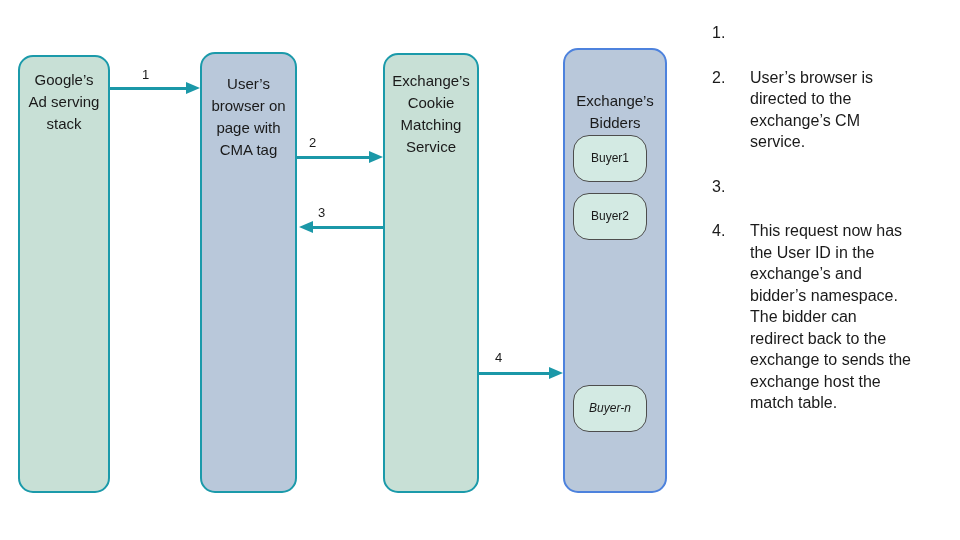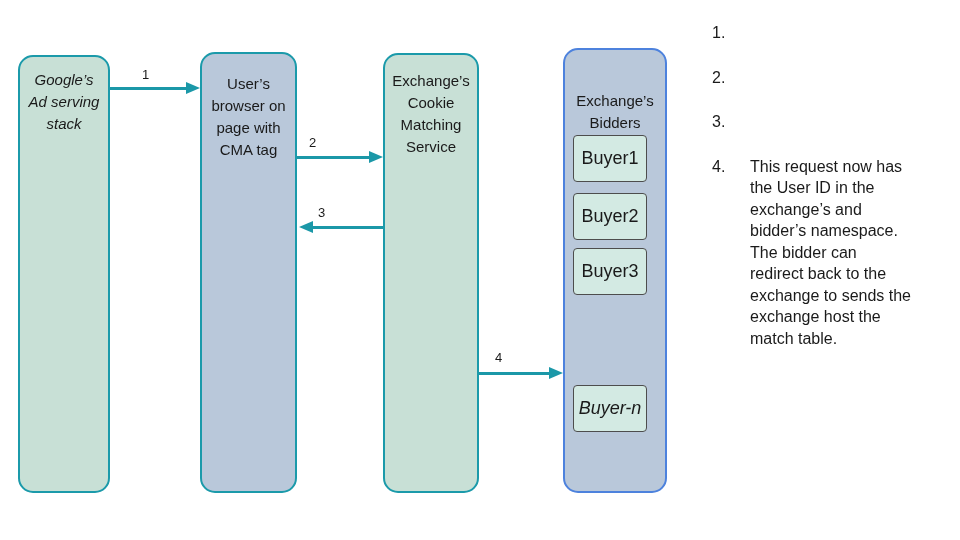--- a/index.html
+++ b/index.html
@@ -18,32 +18,32 @@
     overflow:hidden;font-family:"Liberation Sans",sans-serif;color:var(--text);
   }
   
   .node{
     position:absolute;box-sizing:border-box;border:2px solid var(--teal-border);
     border-radius:15px;text-align:center;font-size:15px;line-height:22px;
     white-space:pre-line;
   }
   .node.green{background:var(--green-fill);}
   .node.blue{background:var(--blue-fill);}
-  #node-google{left:18px;top:55px;width:92px;height:438px;padding-top:12px;font-style:italic;}
+  #node-google{left:18px;top:55px;width:92px;height:438px;padding-top:12px;}
   #node-browser{left:200px;top:52px;width:97px;height:441px;padding-top:19px;}
   #node-cm{left:383px;top:53px;width:96px;height:440px;padding-top:15px;}
   #node-bidders{
     left:563px;top:48px;width:104px;height:445px;padding-top:18px;
     border-color:var(--bidders-border);
   }
   
   .buyer{
     position:absolute;left:8px;width:74px;height:47px;box-sizing:border-box;
     background:var(--buyer-fill);border:1px solid var(--buyer-border);
-    border-radius:4px;font-size:18px;line-height:45px;text-align:center;
+    border-radius:16px;font-size:12px;line-height:45px;text-align:center;
     white-space:normal;
   }
   #buyer-1{top:85px;}
   #buyer-2{top:143px;}
   #buyer-3{top:198px;}
   #buyer-n{top:335px;font-style:italic;}
   
   .arrow{position:absolute;height:12px;}
   .arrow .line{
     position:absolute;top:50%;margin-top:-1.5px;height:3px;background:var(--arrow);
@@ -91,21 +91,20 @@
 Cookie
 Matching
 Service</div>
 
   <div class="node blue" id="node-bidders">
     <span>Exchange’s
 Bidders</span>
 
     <div class="buyer" id="buyer-1">Buyer1</div>
     <div class="buyer" id="buyer-2">Buyer2</div>
-    <div class="buyer" id="buyer-3">Buyer3</div>
     <div class="buyer" id="buyer-n">Buyer-n</div>
   </div>
 
   <div class="arrow" id="arrow-1">
     <div class="line"></div>
     <div class="head"></div>
   </div>
   <div class="arrow" id="arrow-2">
     <div class="line"></div>
     <div class="head"></div>
@@ -123,20 +122,24 @@
   <span class="arrow-label" id="arrow-label-2">2</span>
   <span class="arrow-label" id="arrow-label-3">3</span>
   <span class="arrow-label" id="arrow-label-4">4</span>
 
   <div class="steps">
     <div class="step">
       <div class="num">1.</div>
     </div>
     <div class="step">
       <div class="num">2.</div>
+      <div class="txt">User’s browser is
+directed to the
+exchange’s CM
+service.</div>
     </div>
     <div class="step">
       <div class="num">3.</div>
     </div>
     <div class="step">
       <div class="num">4.</div>
       <div class="txt">This request now has
 the User ID in the
 exchange’s and
 bidder’s namespace.

